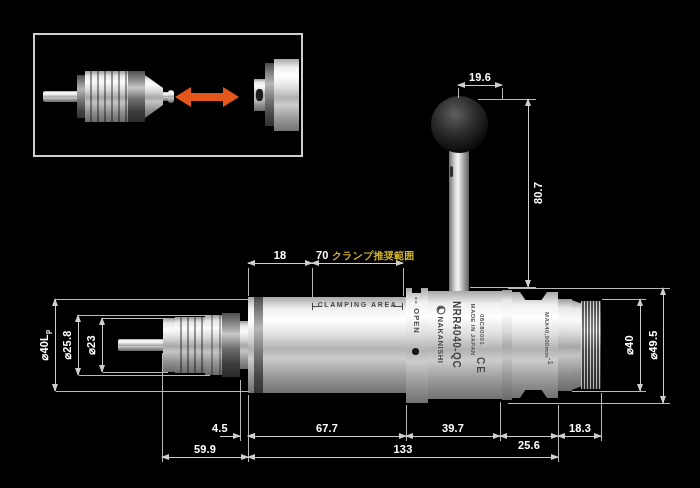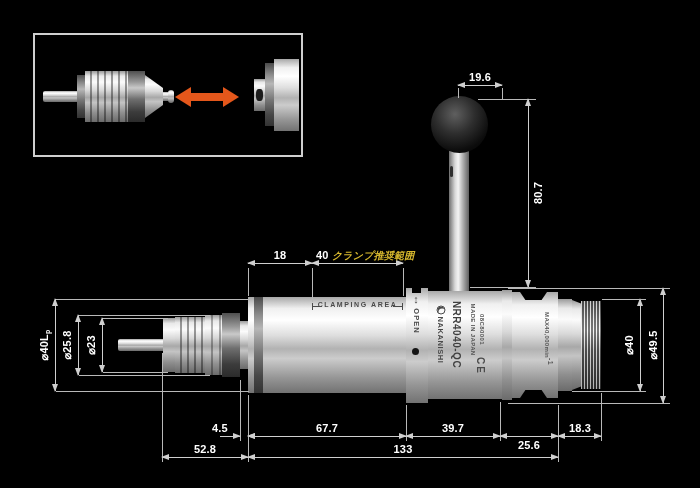--- a/index.html
+++ b/index.html
@@ -117,22 +117,22 @@
   <div class="dt" style="left:452px;top:71px;width:56px;">19.6</div>
   <div class="xh" style="left:478px;top:99px;width:58px;"></div>
   <div class="dv at ab" style="left:528px;top:99px;height:188px;"></div>
   <div class="dt r270" style="left:517px;top:187px;width:42px;">80.7</div>
   <div class="xh" style="left:470px;top:287px;width:66px;"></div>
 
   <div class="dh al ar" style="left:248px;top:263px;width:64px;"></div>
   <div class="dt" style="left:250px;top:249px;width:60px;">18</div>
   <div class="dh al ar" style="left:312px;top:263px;width:91px;"></div>
   <div class="dt" style="left:316px;top:249px;width:160px;text-align:left;">
-    <span>40</span>
-    <span style="color:#d8b92e;font-size:10px;font-style:italic;">クランプ推奨範囲</span>
+    <span>70</span>
+    <span style="color:#d8b92e;font-size:10px;">クランプ推奨範囲</span>
   </div>
   <div class="xv" style="left:248px;top:268px;height:28px;"></div>
   <div class="xv" style="left:312px;top:268px;height:34px;"></div>
   <div class="xv" style="left:403px;top:268px;height:28px;"></div>
 
   <div class="dv at ab" style="left:55px;top:299px;height:92px;"></div>
   <div class="dt r270" style="left:23px;top:339px;width:42px;"><span>⌀40L</span><span class="sub">p</span></div>
   <div class="xh" style="left:56px;top:299px;width:193px;"></div>
   <div class="xh" style="left:56px;top:391px;width:193px;"></div>
 
@@ -174,18 +174,18 @@
   <div class="dh al ar" style="left:406px;top:436px;width:94px;"></div>
   <div class="dt" style="left:429px;top:422px;width:48px;text-align:center;">39.7</div>
 
   <div class="dh al ar" style="left:500px;top:436px;width:58px;"></div>
   <div class="dt" style="left:505px;top:439px;width:48px;">25.6</div>
 
   <div class="dh al ar" style="left:558px;top:436px;width:43px;"></div>
   <div class="dt" style="left:558px;top:422px;width:44px;text-align:center;">18.3</div>
 
   <div class="dh al ar" style="left:162px;top:457px;width:86px;"></div>
-  <div class="dt" style="left:183px;top:443px;width:44px;">52.8</div>
+  <div class="dt" style="left:183px;top:443px;width:44px;">59.9</div>
 
   <div class="dh al ar" style="left:248px;top:457px;width:310px;"></div>
   <div class="dt" style="left:381px;top:443px;width:44px;">133</div>
 
 </div>
 
 </body></html>

